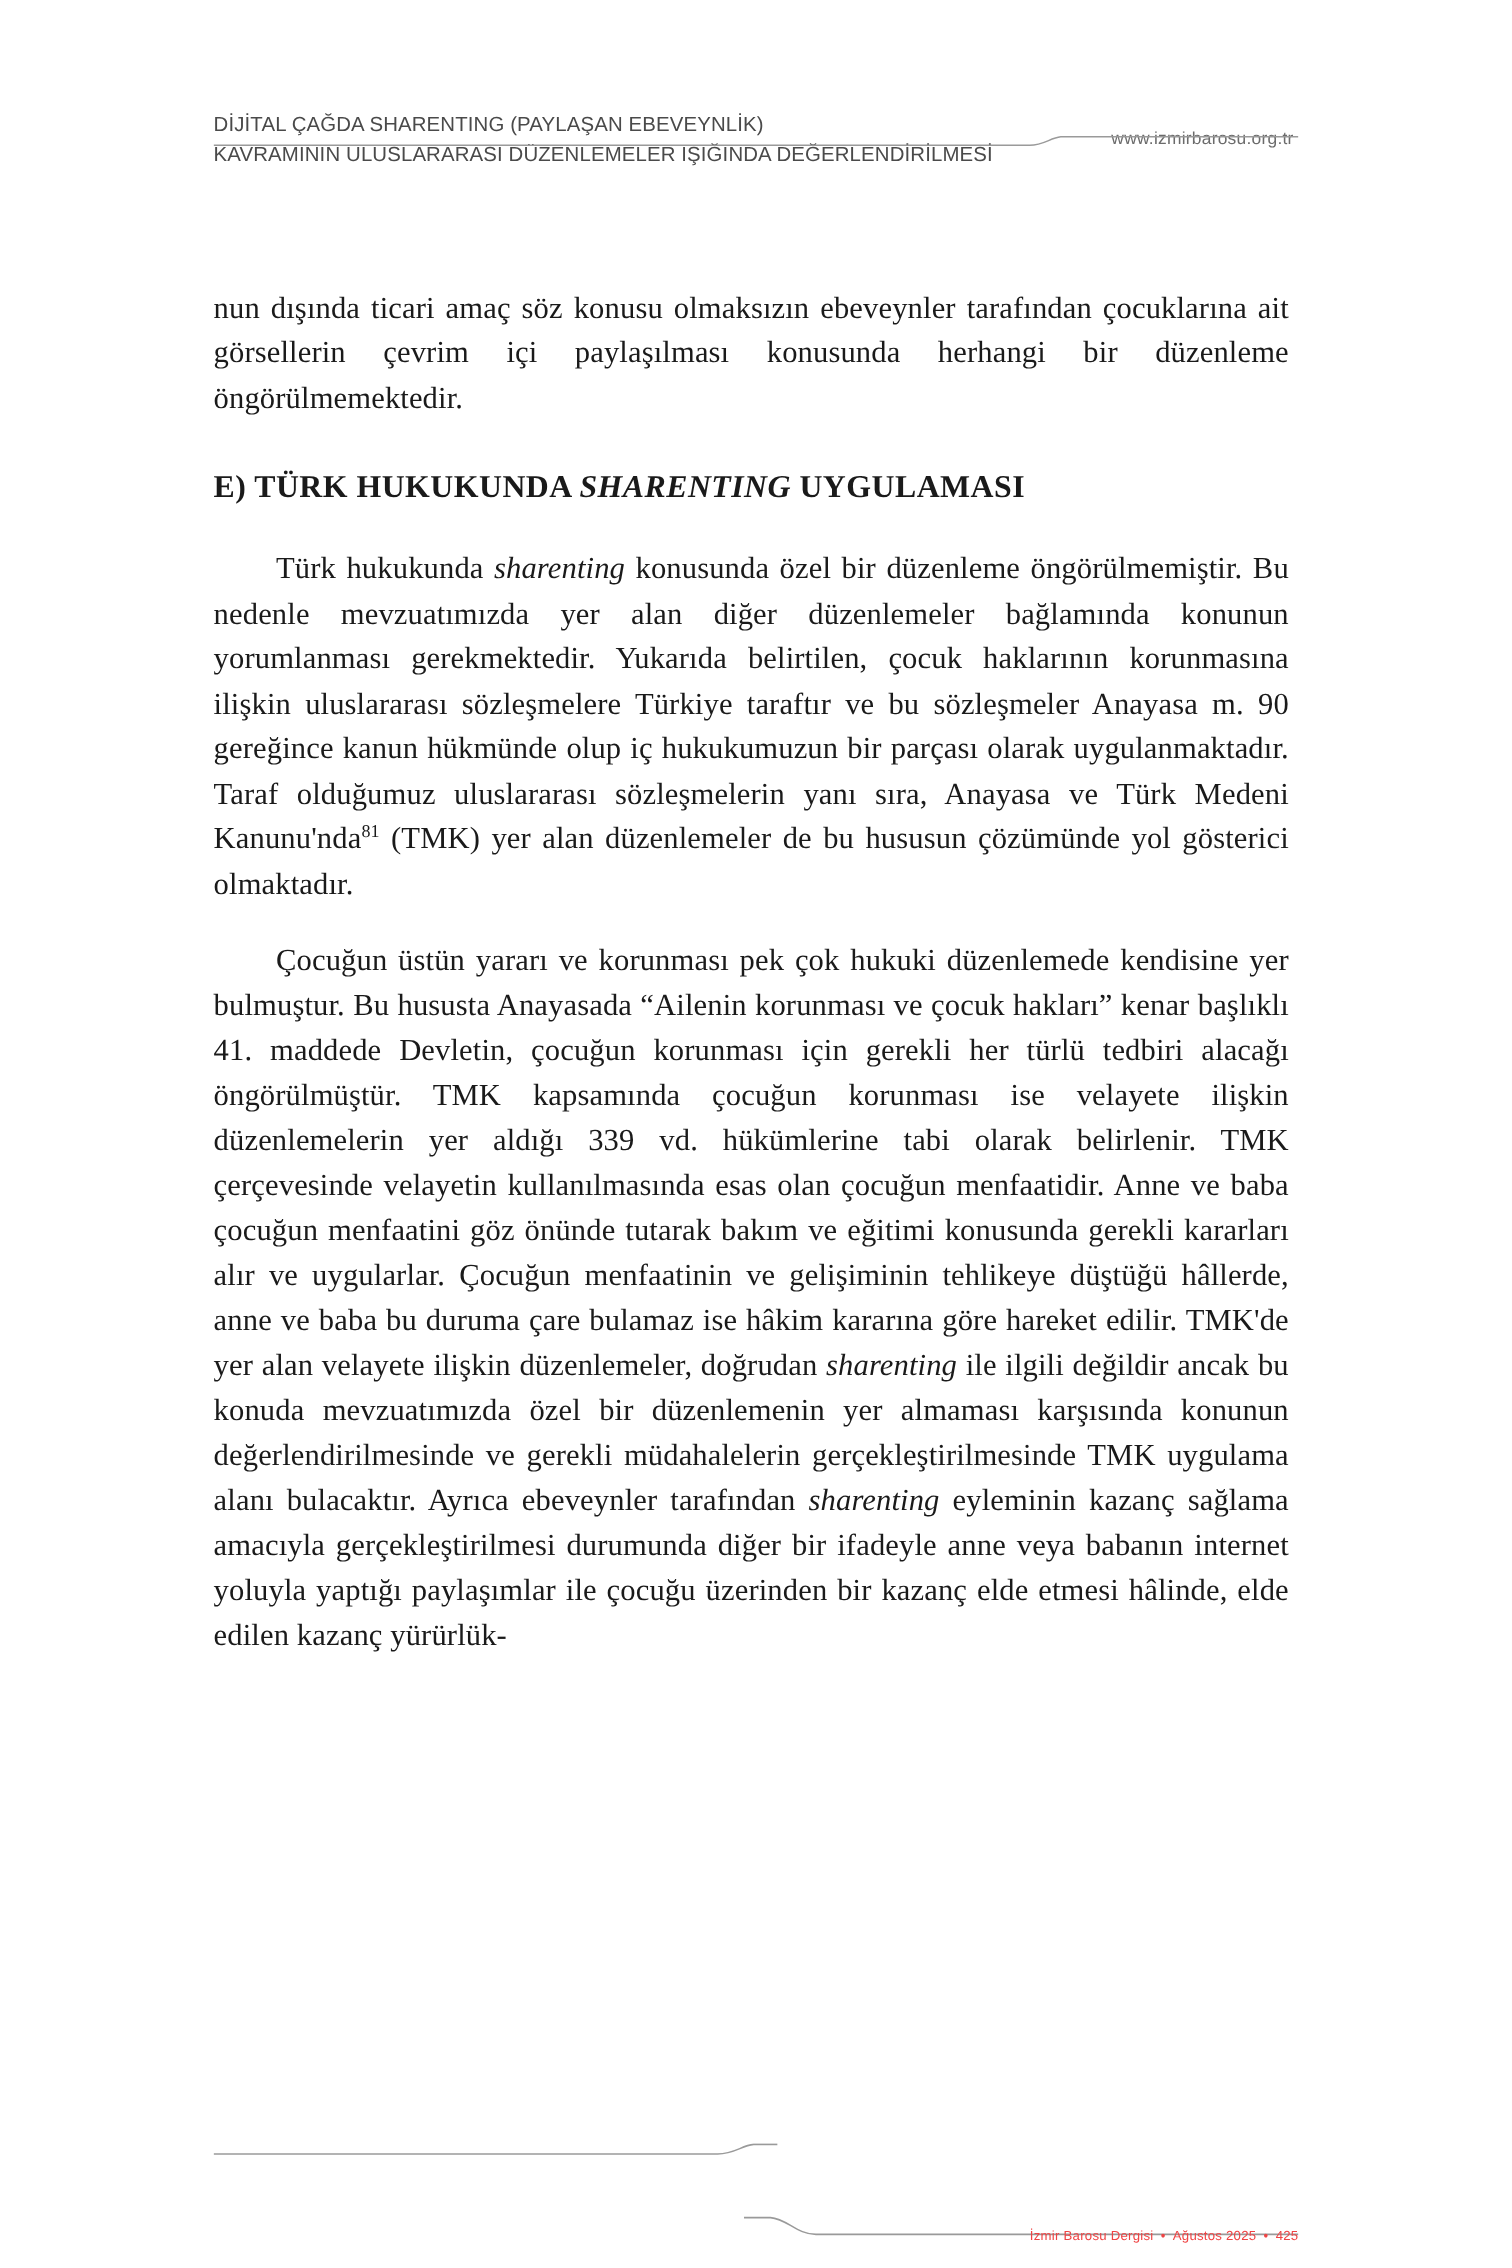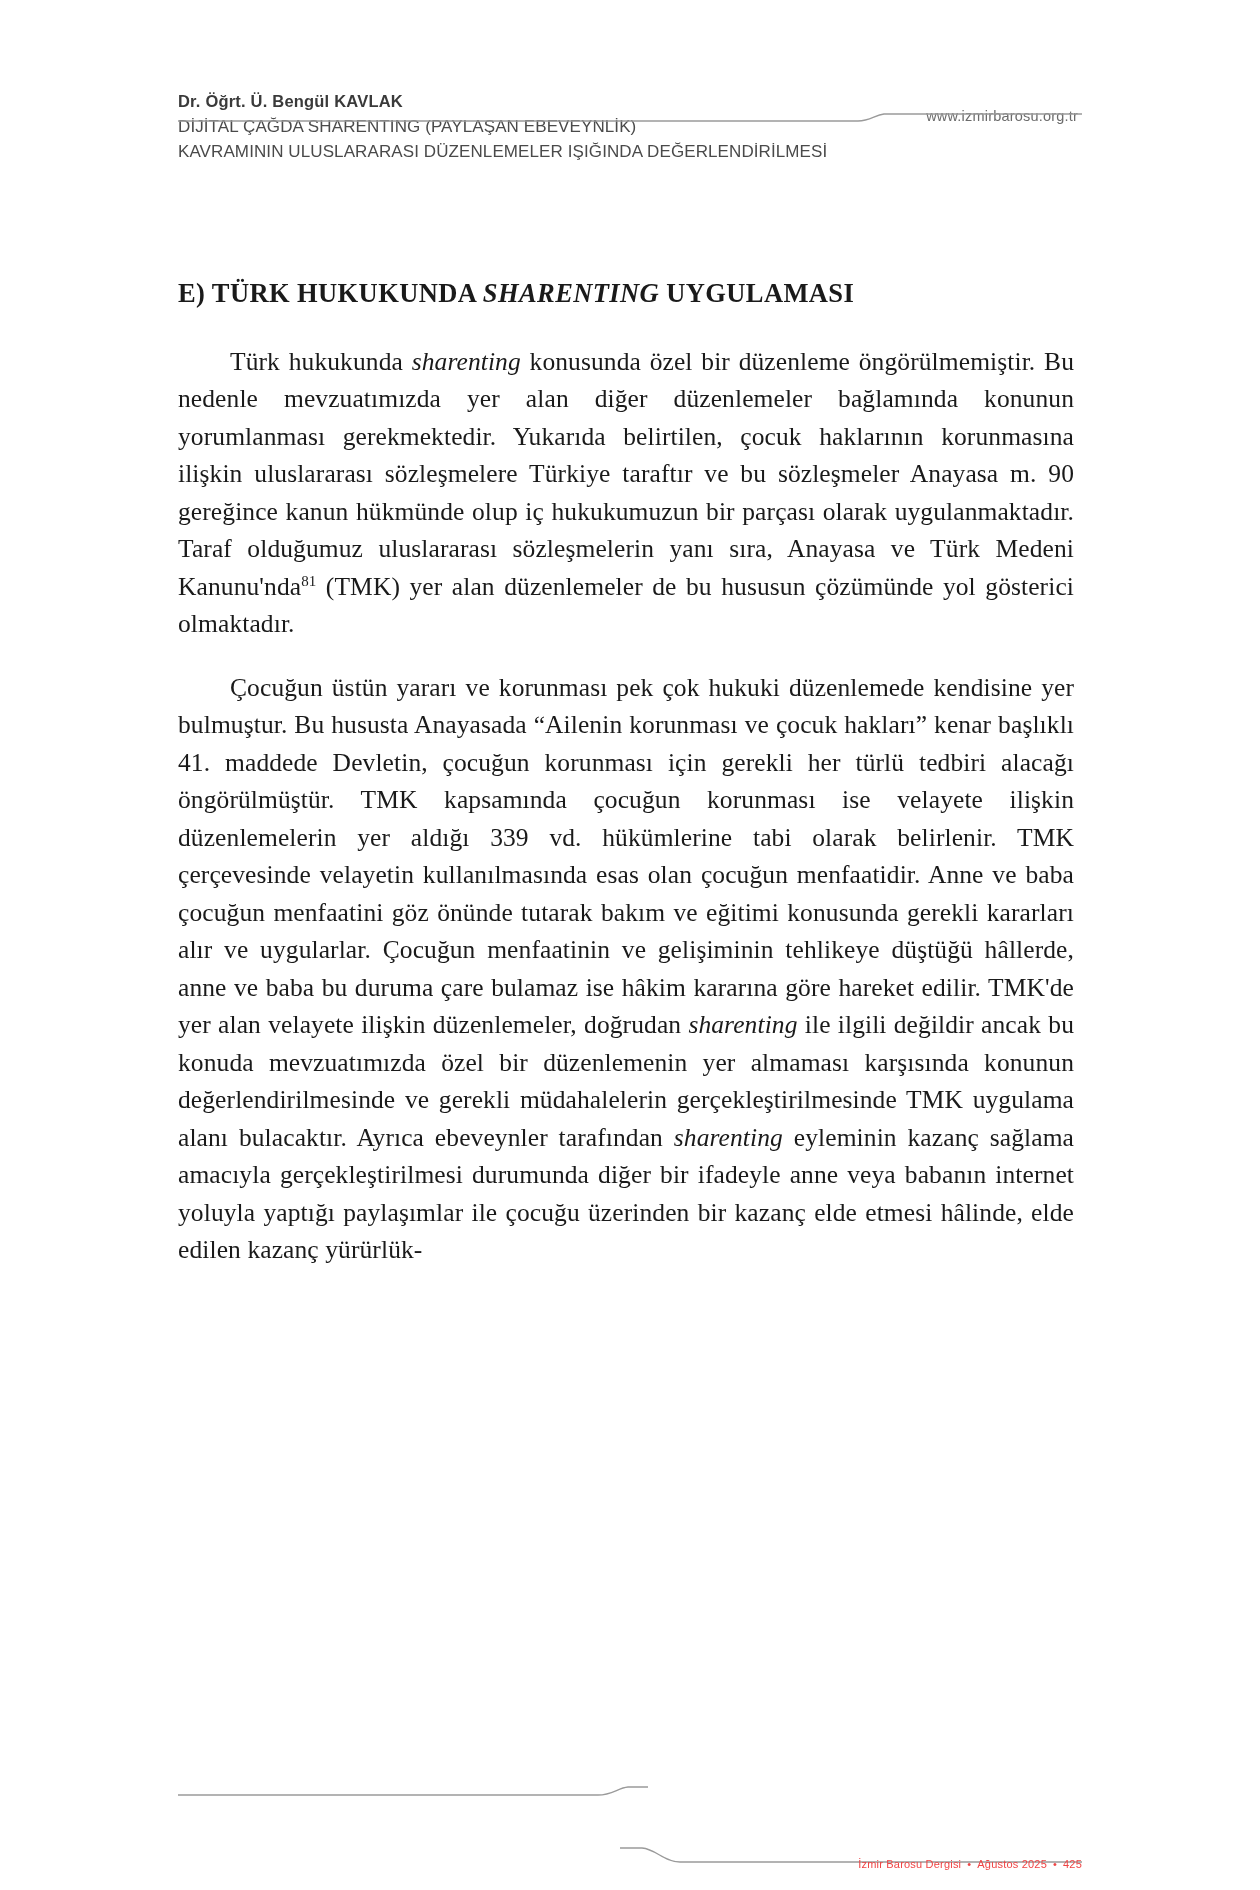--- a/index.html
+++ b/index.html
@@ -149,34 +149,34 @@
     white-space: nowrap;
   }
   .footer .dot { margin: 0 6px; }
 </style>
 </head>
 <body>
 
 <div class="page">
 
   <div class="header">
-    <div class="author-line">Dr. Öğrt. Ü. Bengül KAVLAK</div>
     <div class="title-block">
       <span class="title-line">DİJİTAL ÇAĞDA SHARENTING (PAYLAŞAN EBEVEYNLİK)</span>
       <span class="title-line">KAVRAMININ ULUSLARARASI DÜZENLEMELER IŞIĞINDA DEĞERLENDİRİLMESİ</span>
     </div>
     <div class="site-url">www.izmirbarosu.org.tr</div>
   </div>
 
   <svg class="header-rule" viewBox="0 0 904 24" preserveAspectRatio="none">
     <path d="M0 9 L680 9 C692 9 697 3 706 2 L904 2" fill="none" stroke="#9a9a9a" stroke-width="1.3"></path>
   </svg>
 
   <div class="content">
 
+    <p class="para"><span>nun dışında ticari amaç söz konusu olmaksızın ebeveynler tarafından çocuklarına ait görsellerin çevrim içi paylaşılması konusunda herhangi bir düzenleme öngörülmemektedir.</span></p>
 
     <h2 class="section-heading"><span>E) TÜRK HUKUKUNDA </span><span class="ital">SHARENTING</span><span> UYGULAMASI</span></h2>
 
     <p class="para indent"><span>Türk hukukunda </span><span class="ital">sharenting</span><span> konusunda özel bir düzenleme öngörülmemiştir. Bu nedenle mevzuatımızda yer alan diğer düzenlemeler bağlamında konunun yorumlanması gerekmektedir. Yukarıda belirtilen, çocuk haklarının korunmasına ilişkin uluslararası sözleşmelere Türkiye taraftır ve bu sözleşmeler Anayasa m. 90 gereğince kanun hükmünde olup iç hukukumuzun bir parçası olarak uygulanmaktadır. Taraf olduğumuz uluslararası sözleşmelerin yanı sıra, Anayasa ve Türk Medeni Kanunu'nda</span><sup class="fn">81</sup><span> (TMK) yer alan düzenlemeler de bu hususun çözümünde yol gösterici olmaktadır.</span></p>
 
     <p class="para indent"><span>Çocuğun üstün yararı ve korunması pek çok hukuki düzenlemede kendisine yer bulmuştur. Bu hususta Anayasada “Ailenin korunması ve çocuk hakları” kenar başlıklı 41. maddede Devletin, çocuğun korunması için gerekli her türlü tedbiri alacağı öngörülmüştür. TMK kapsamında çocuğun korunması ise velayete ilişkin düzenlemelerin yer aldığı 339 vd. hükümlerine tabi olarak belirlenir. TMK çerçevesinde velayetin kullanılmasında esas olan çocuğun menfaatidir. Anne ve baba çocuğun menfaatini göz önünde tutarak bakım ve eğitimi konusunda gerekli kararları alır ve uygularlar. Çocuğun menfaatinin ve gelişiminin tehlikeye düştüğü hâllerde, anne ve baba bu duruma çare bulamaz ise hâkim kararına göre hareket edilir. TMK'de yer alan velayete ilişkin düzenlemeler, doğrudan </span><span class="ital">sharenting</span><span> ile ilgili değildir ancak bu konuda mevzuatımızda özel bir düzenlemenin yer almaması karşısında konunun değerlendirilmesinde ve gerekli müdahalelerin gerçekleştirilmesinde TMK uygulama alanı bulacaktır. Ayrıca ebeveynler tarafından </span><span class="ital">sharenting</span><span> eyleminin kazanç sağlama amacıyla gerçekleştirilmesi durumunda diğer bir ifadeyle anne veya babanın internet yoluyla yaptığı paylaşımlar ile çocuğu üzerinden bir kazanç elde etmesi hâlinde, elde edilen kazanç yürürlük-</span></p>
 
   </div>
 
   <svg class="footnote-rule" viewBox="0 0 470 18" preserveAspectRatio="none">

